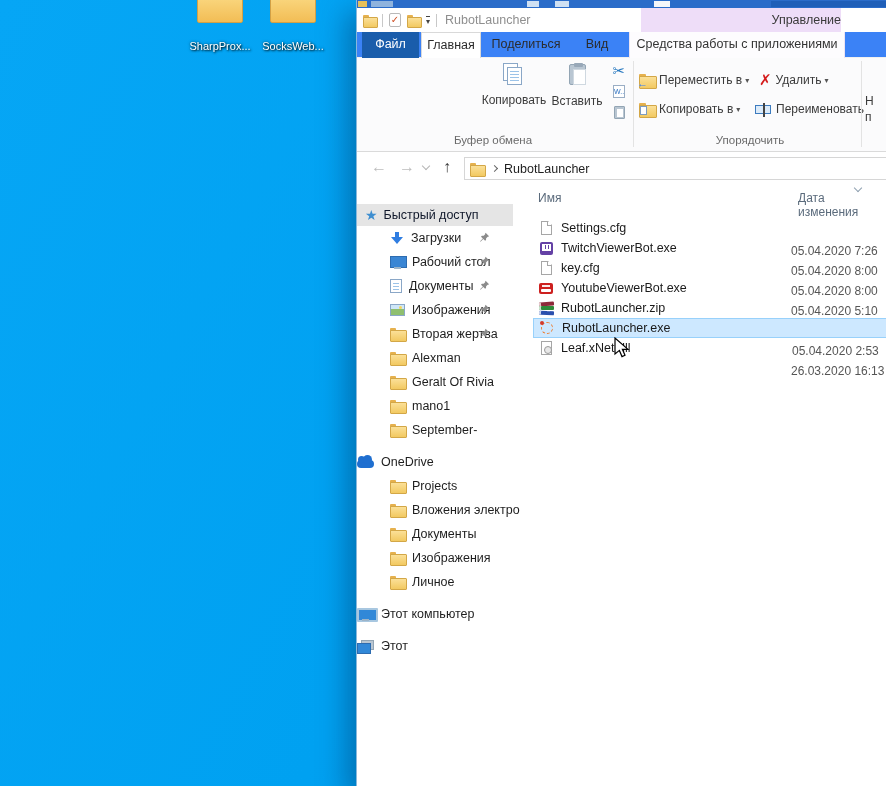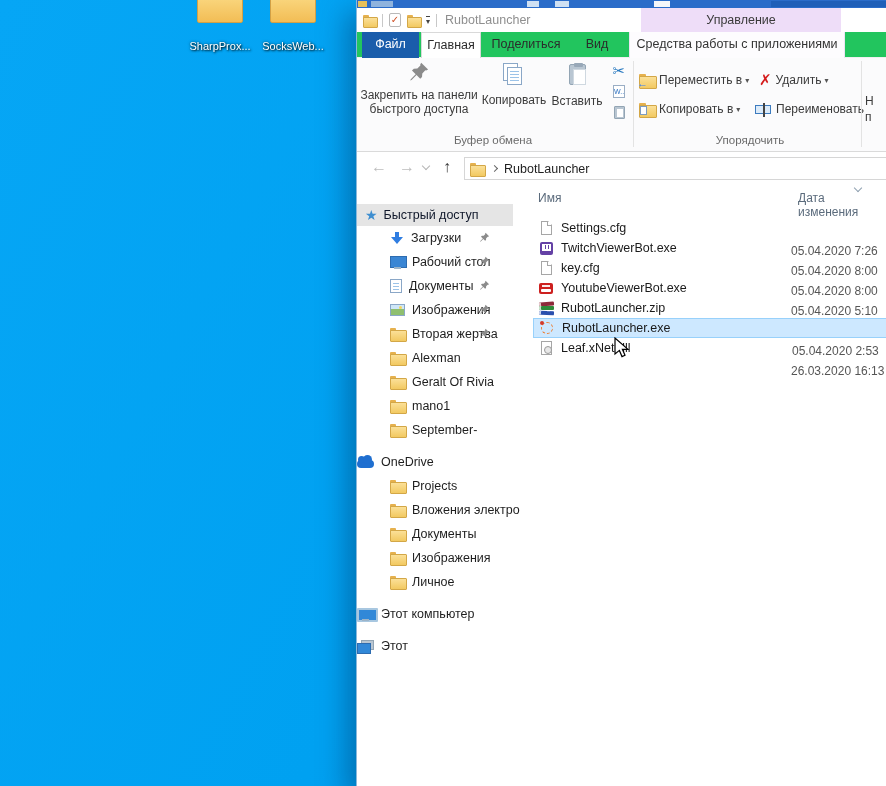--- a/index.html
+++ b/index.html
@@ -36,24 +36,24 @@
   .qfolder { position:relative; width:13px; height:11px; }
   .qfolder::before { content:""; position:absolute; left:0; top:0; width:6px; height:3px;
     background:#e6b14e; border-radius:1px 1px 0 0; }
   .qfolder::after { content:""; position:absolute; left:0; top:2px; width:13px; height:9px;
     background:linear-gradient(#fbe098,#f2c961); border:1px solid #d3a747; border-radius:1px; }
   .qcheck { width:12px; height:14px; background:#fff; border:1px solid #b9b9b9; border-radius:2px;
     color:#cf4e23; font-size:10px; line-height:12px; text-align:center; font-weight:bold; }
   .qdrop { font-size:8px; color:#444; border-top:1.5px solid #444; line-height:7px; padding-top:1px; }
   .qtitle { color:#8f8f8f; font-size:12.5px; margin-left:2px; }
   .manage-tab { position:absolute; left:284px; top:0; width:200px; height:41px;
-    background:#eeddf8; color:#3a3a3a; font-size:12.5px; text-align:center; line-height:24px; }
-
-  
-  .tabrow { position:absolute; left:0; top:32px; width:100%; height:26px; background:#22c55e;
+    background:#eeddf8; color:#3a3a3a; font-size:12.5px; text-align:right; line-height:24px; }
+
+  
+  .tabrow { position:absolute; left:0; top:32px; width:100%; height:26px; background:#3b82f6;
     border-bottom:1px solid #f0f0f0; }
   .tab { position:absolute; top:0; height:26px; font-size:12.5px; color:#2b2b2b;
     text-align:center; line-height:25px; }
   .tab-file { left:5px; width:57px; background:#1a5dab; color:#fff; }
   .tab-home { left:64px; width:60px; background:#fff; border:1px solid #d9d9d9; border-bottom:none; }
   .tab-share { left:126px; width:86px; }
   .tab-view { left:214px; width:52px; }
   .tab-apptools { left:272px; width:216px; background:#fdfcfe;
     border-left:1px solid #ece4f3; border-right:1px solid #ece4f3; color:#333; }
 
@@ -260,27 +260,20 @@
 
   <div class="tabrow">
     <div class="tab tab-file">Файл</div>
     <div class="tab tab-home">Главная</div>
     <div class="tab tab-share">Поделиться</div>
     <div class="tab tab-view">Вид</div>
     <div class="tab tab-apptools">Средства работы с приложениями</div>
   </div>
 
   <div class="ribbon">
-    <div class="btn-pin">
-      <svg width="22" height="24" viewBox="0 0 16 16">
-        <path class="pin-svg" d="M9.6 1.2 L14.6 6.2 L13.2 6.9 L12.6 6.8 L10.4 9 L10.2 11.6 L8.9 12.9 L6.2 10.2 L2.6 13.8 L1.6 14.2 L2 13.2 L5.6 9.6 L2.9 6.9 L4.2 5.6 L6.8 5.4 L9 3.2 L8.9 2.6 Z"></path>
-      </svg>
-      <div class="rlabel">Закрепить на панели</div>
-      <div class="rlabel">быстрого доступа</div>
-    </div>
     <div class="btn-copy">
       <div class="ic-copy"></div>
       <div class="rlabel" style="margin-top:8px">Копировать</div>
     </div>
     <div class="btn-paste">
       <div class="ic-paste"></div>
       <div class="rlabel" style="margin-top:9px">Вставить</div>
     </div>
     <div class="smallcol">
       <div>

